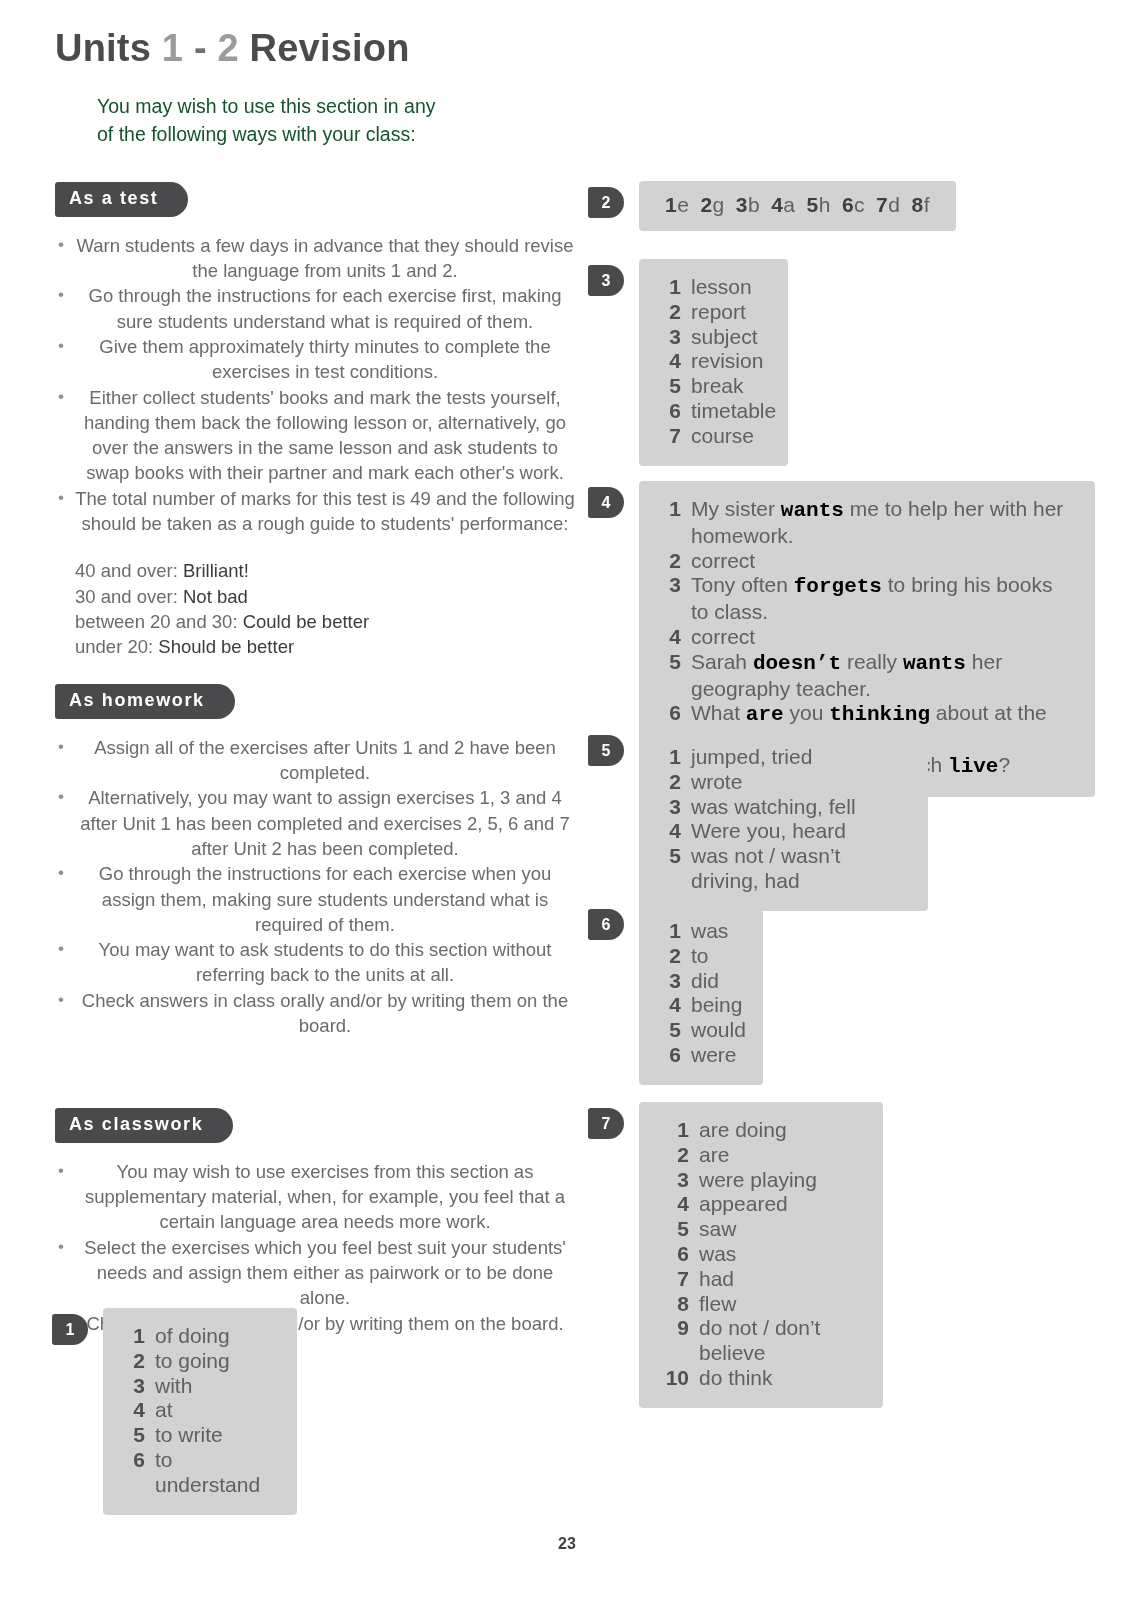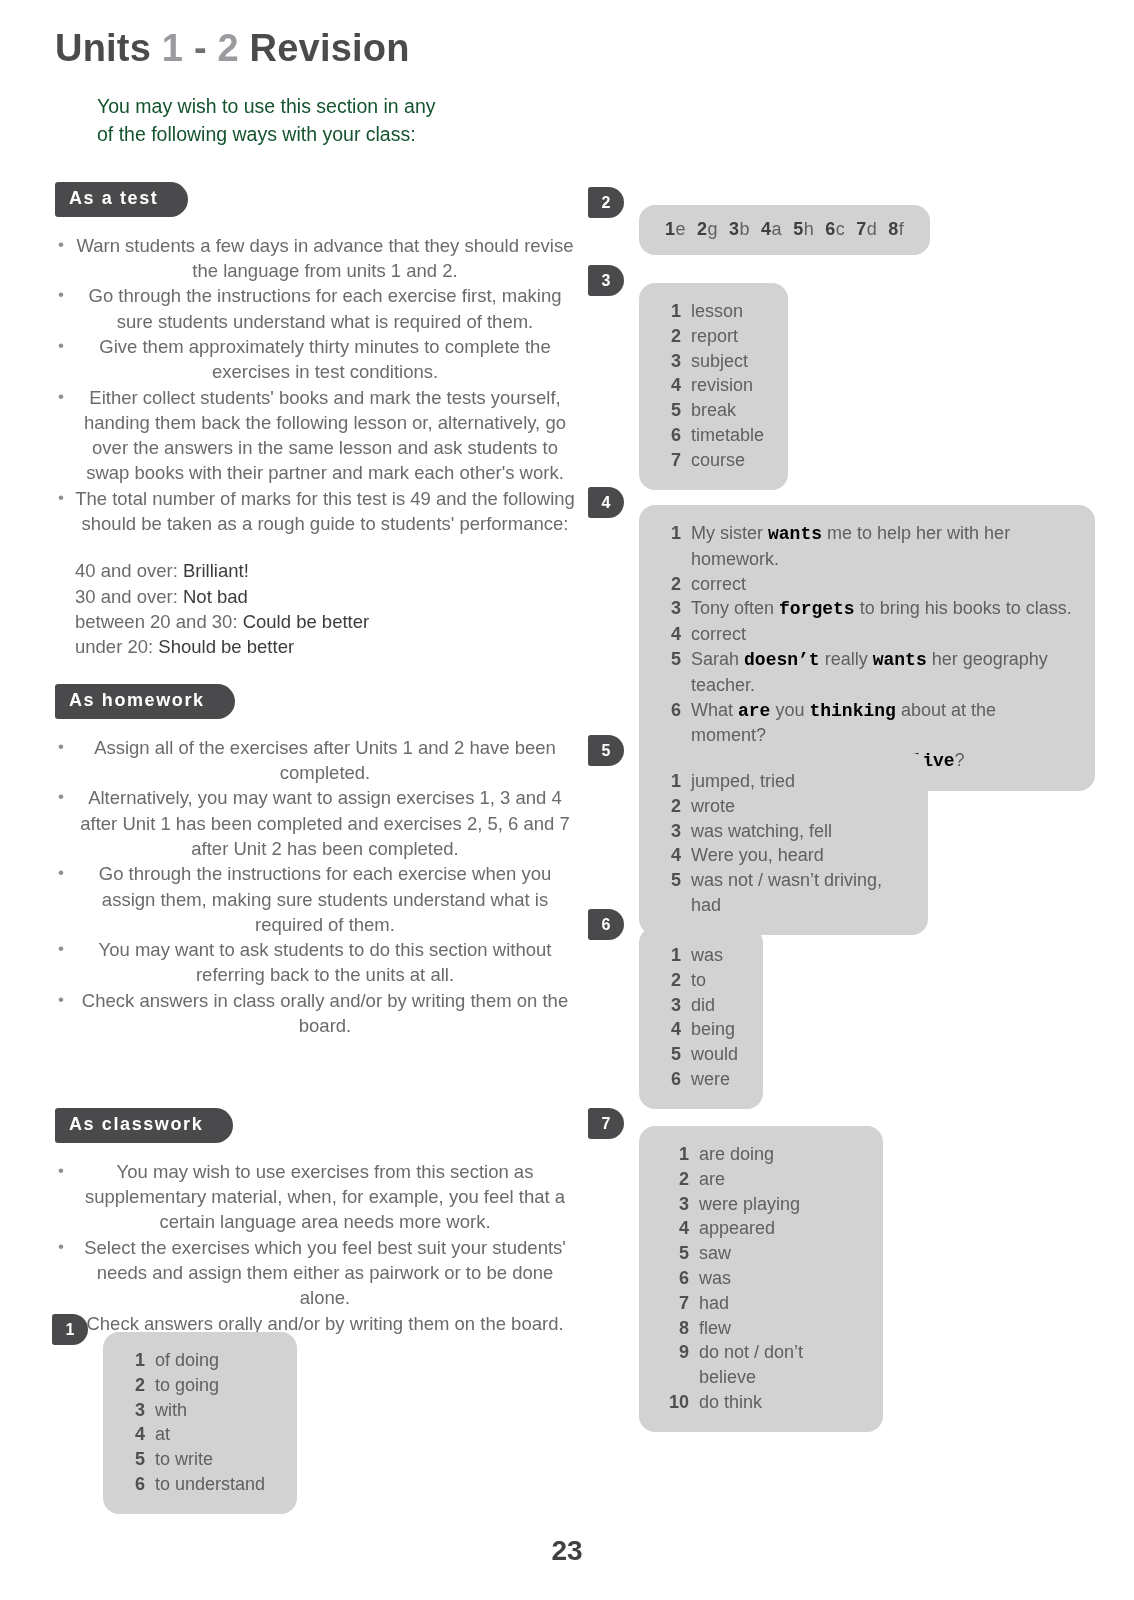--- a/index.html
+++ b/index.html
@@ -121,27 +121,26 @@
     font-size: 16px;
     font-weight: bold;
     display: flex;
     align-items: center;
     justify-content: center;
     border-radius: 3px 17px 17px 3px;
     margin-top: 6px;
   }
   .answer-box {
     background: #d2d2d2;
-    border-radius: 16px;
+    border-radius: 4px;
     padding: 16px 22px 17px 22px;
     margin-left: 15px;
     color: #5f6062;
-    font-size: 18px;
+    font-size: 21px;
     line-height: 24.8px;
-    margin-top: 24px;
   }
   .answer-box.inline-box {
     padding: 12px 26px 13px 26px;
   }
   .ans-row {
     display: flex;
     align-items: flex-start;
   }
   .ans-num {
     flex: 0 0 auto;
@@ -175,21 +174,21 @@
     font-weight: bold;
     color: #3f4042;
   }
 
   .page-number {
     position: absolute;
     left: 0;
     right: 0;
     top: 1535px;
     text-align: center;
-    font-size: 28px;
+    font-size: 16px;
     font-weight: bold;
     color: #404041;
   }
 </style>
 </head>
 <body>
 
 <div id="page">
 
   <div class="page-title">

